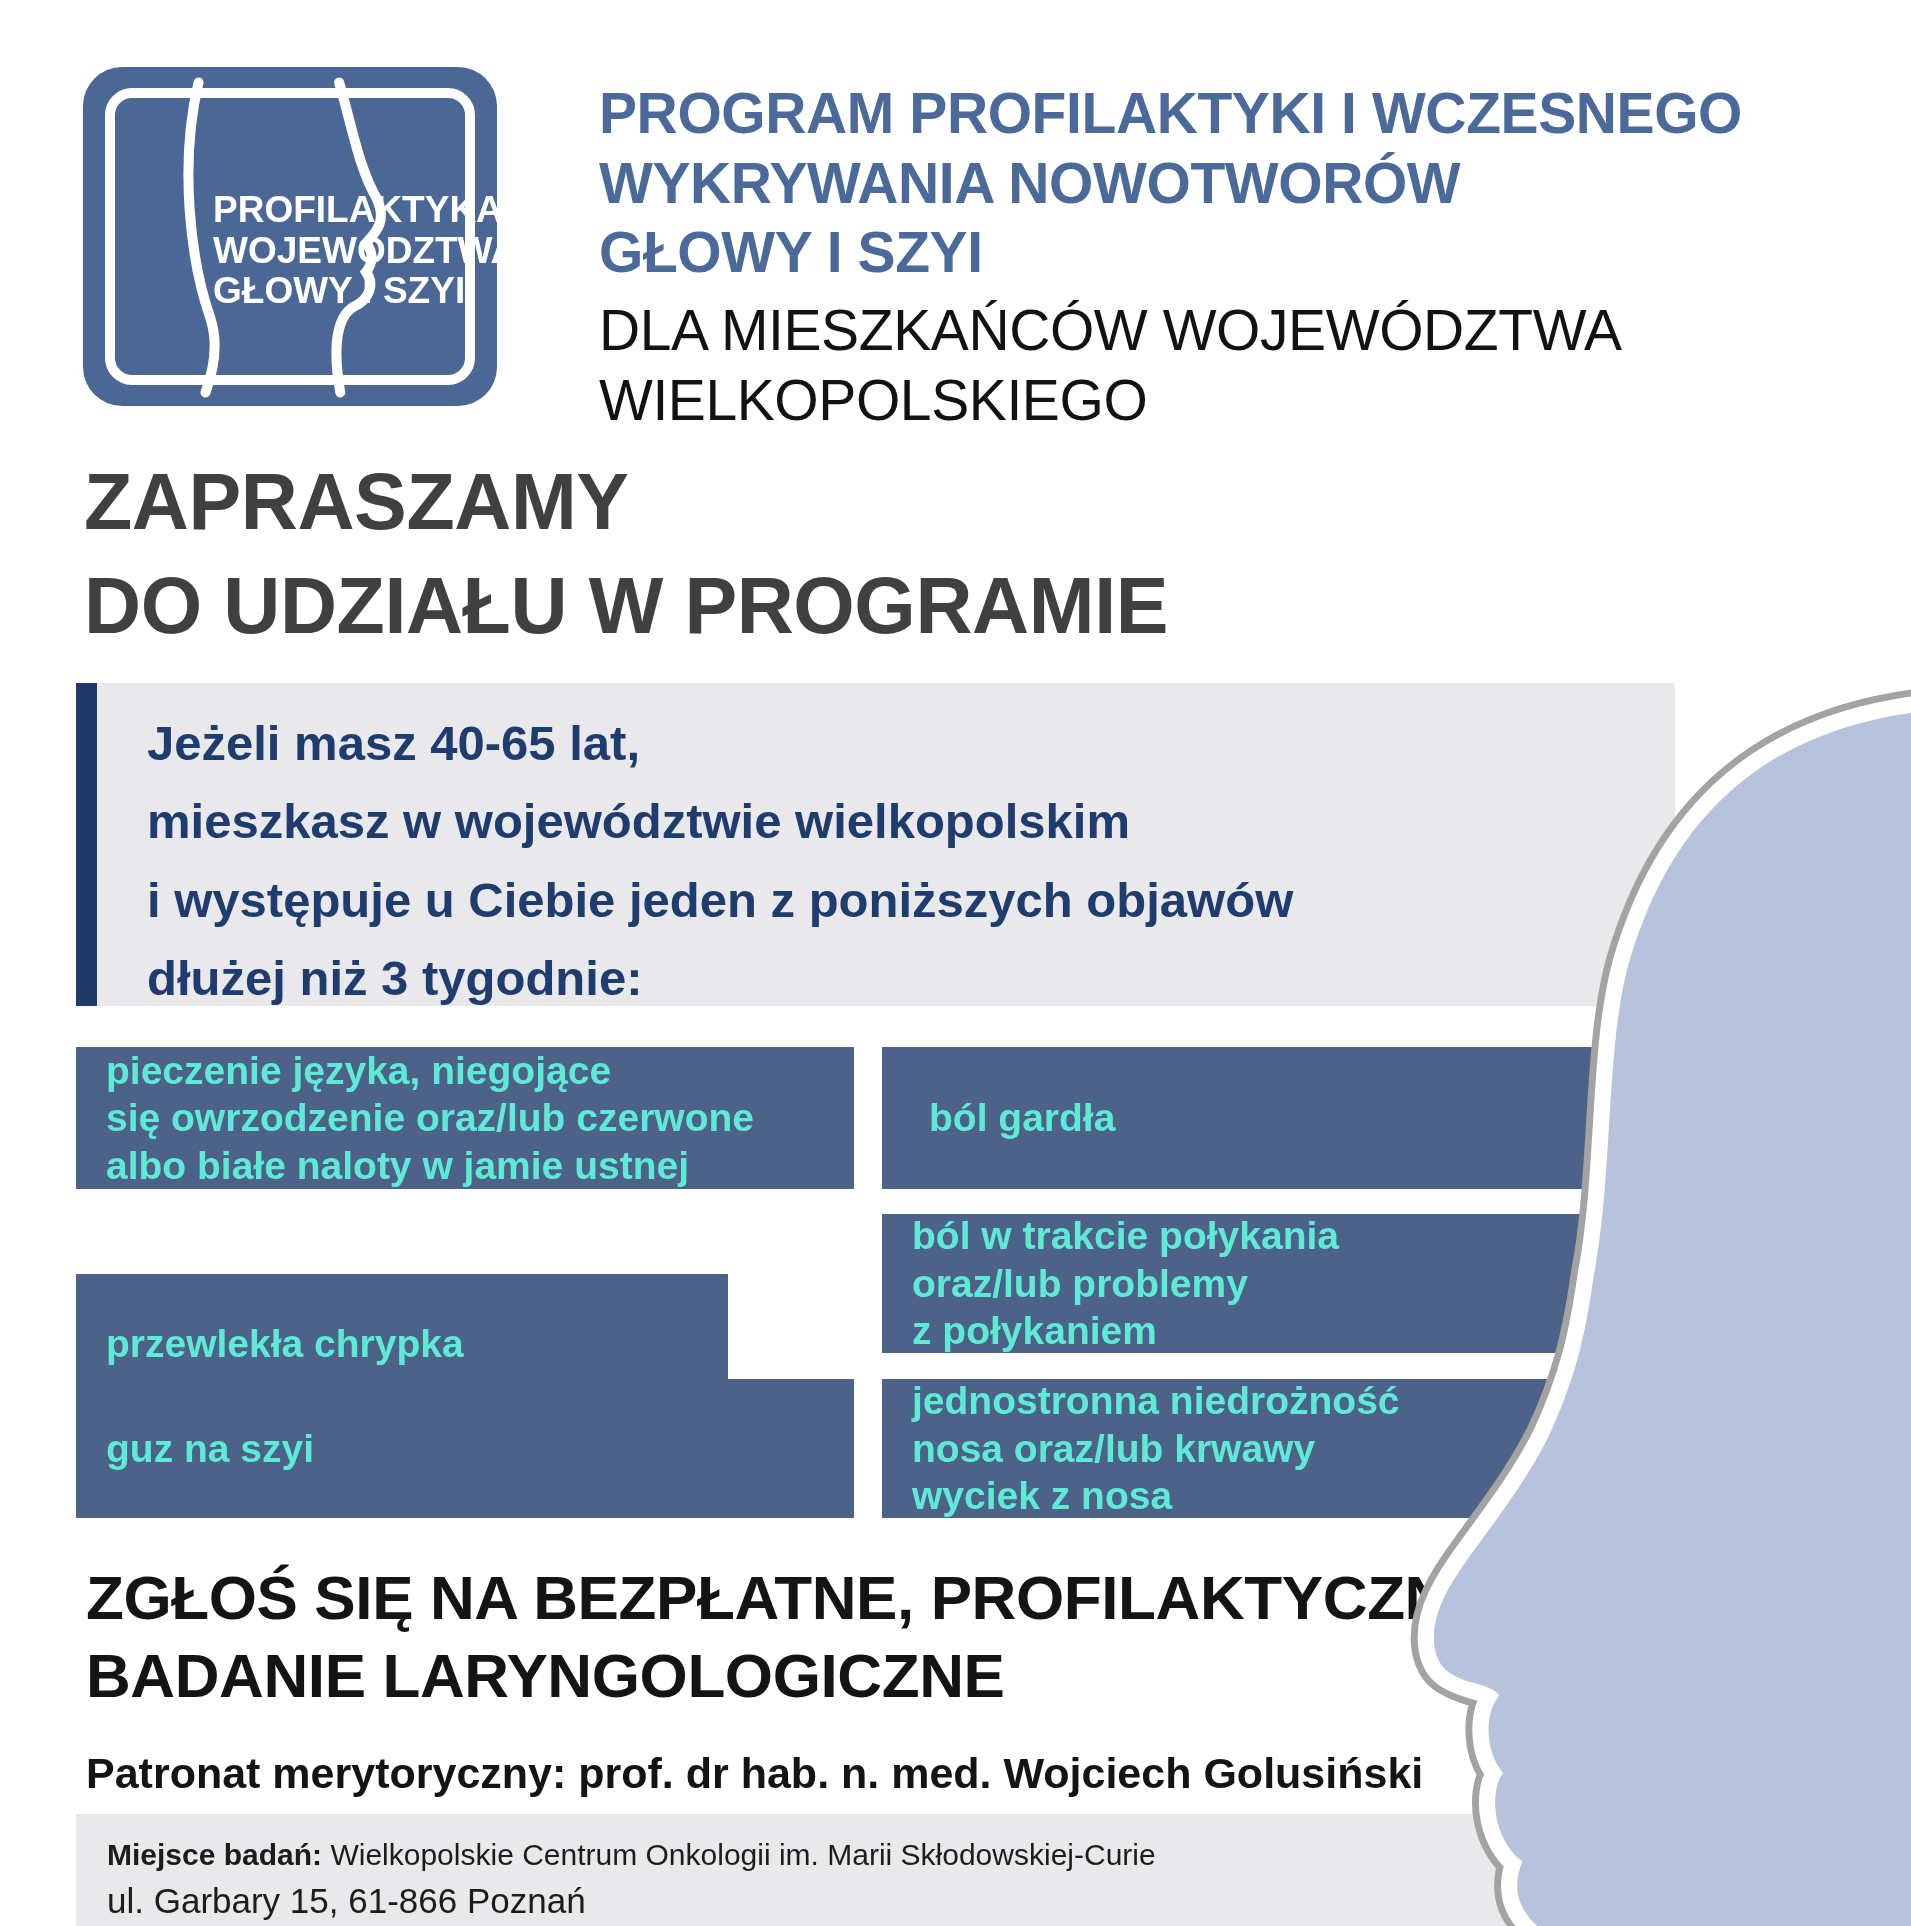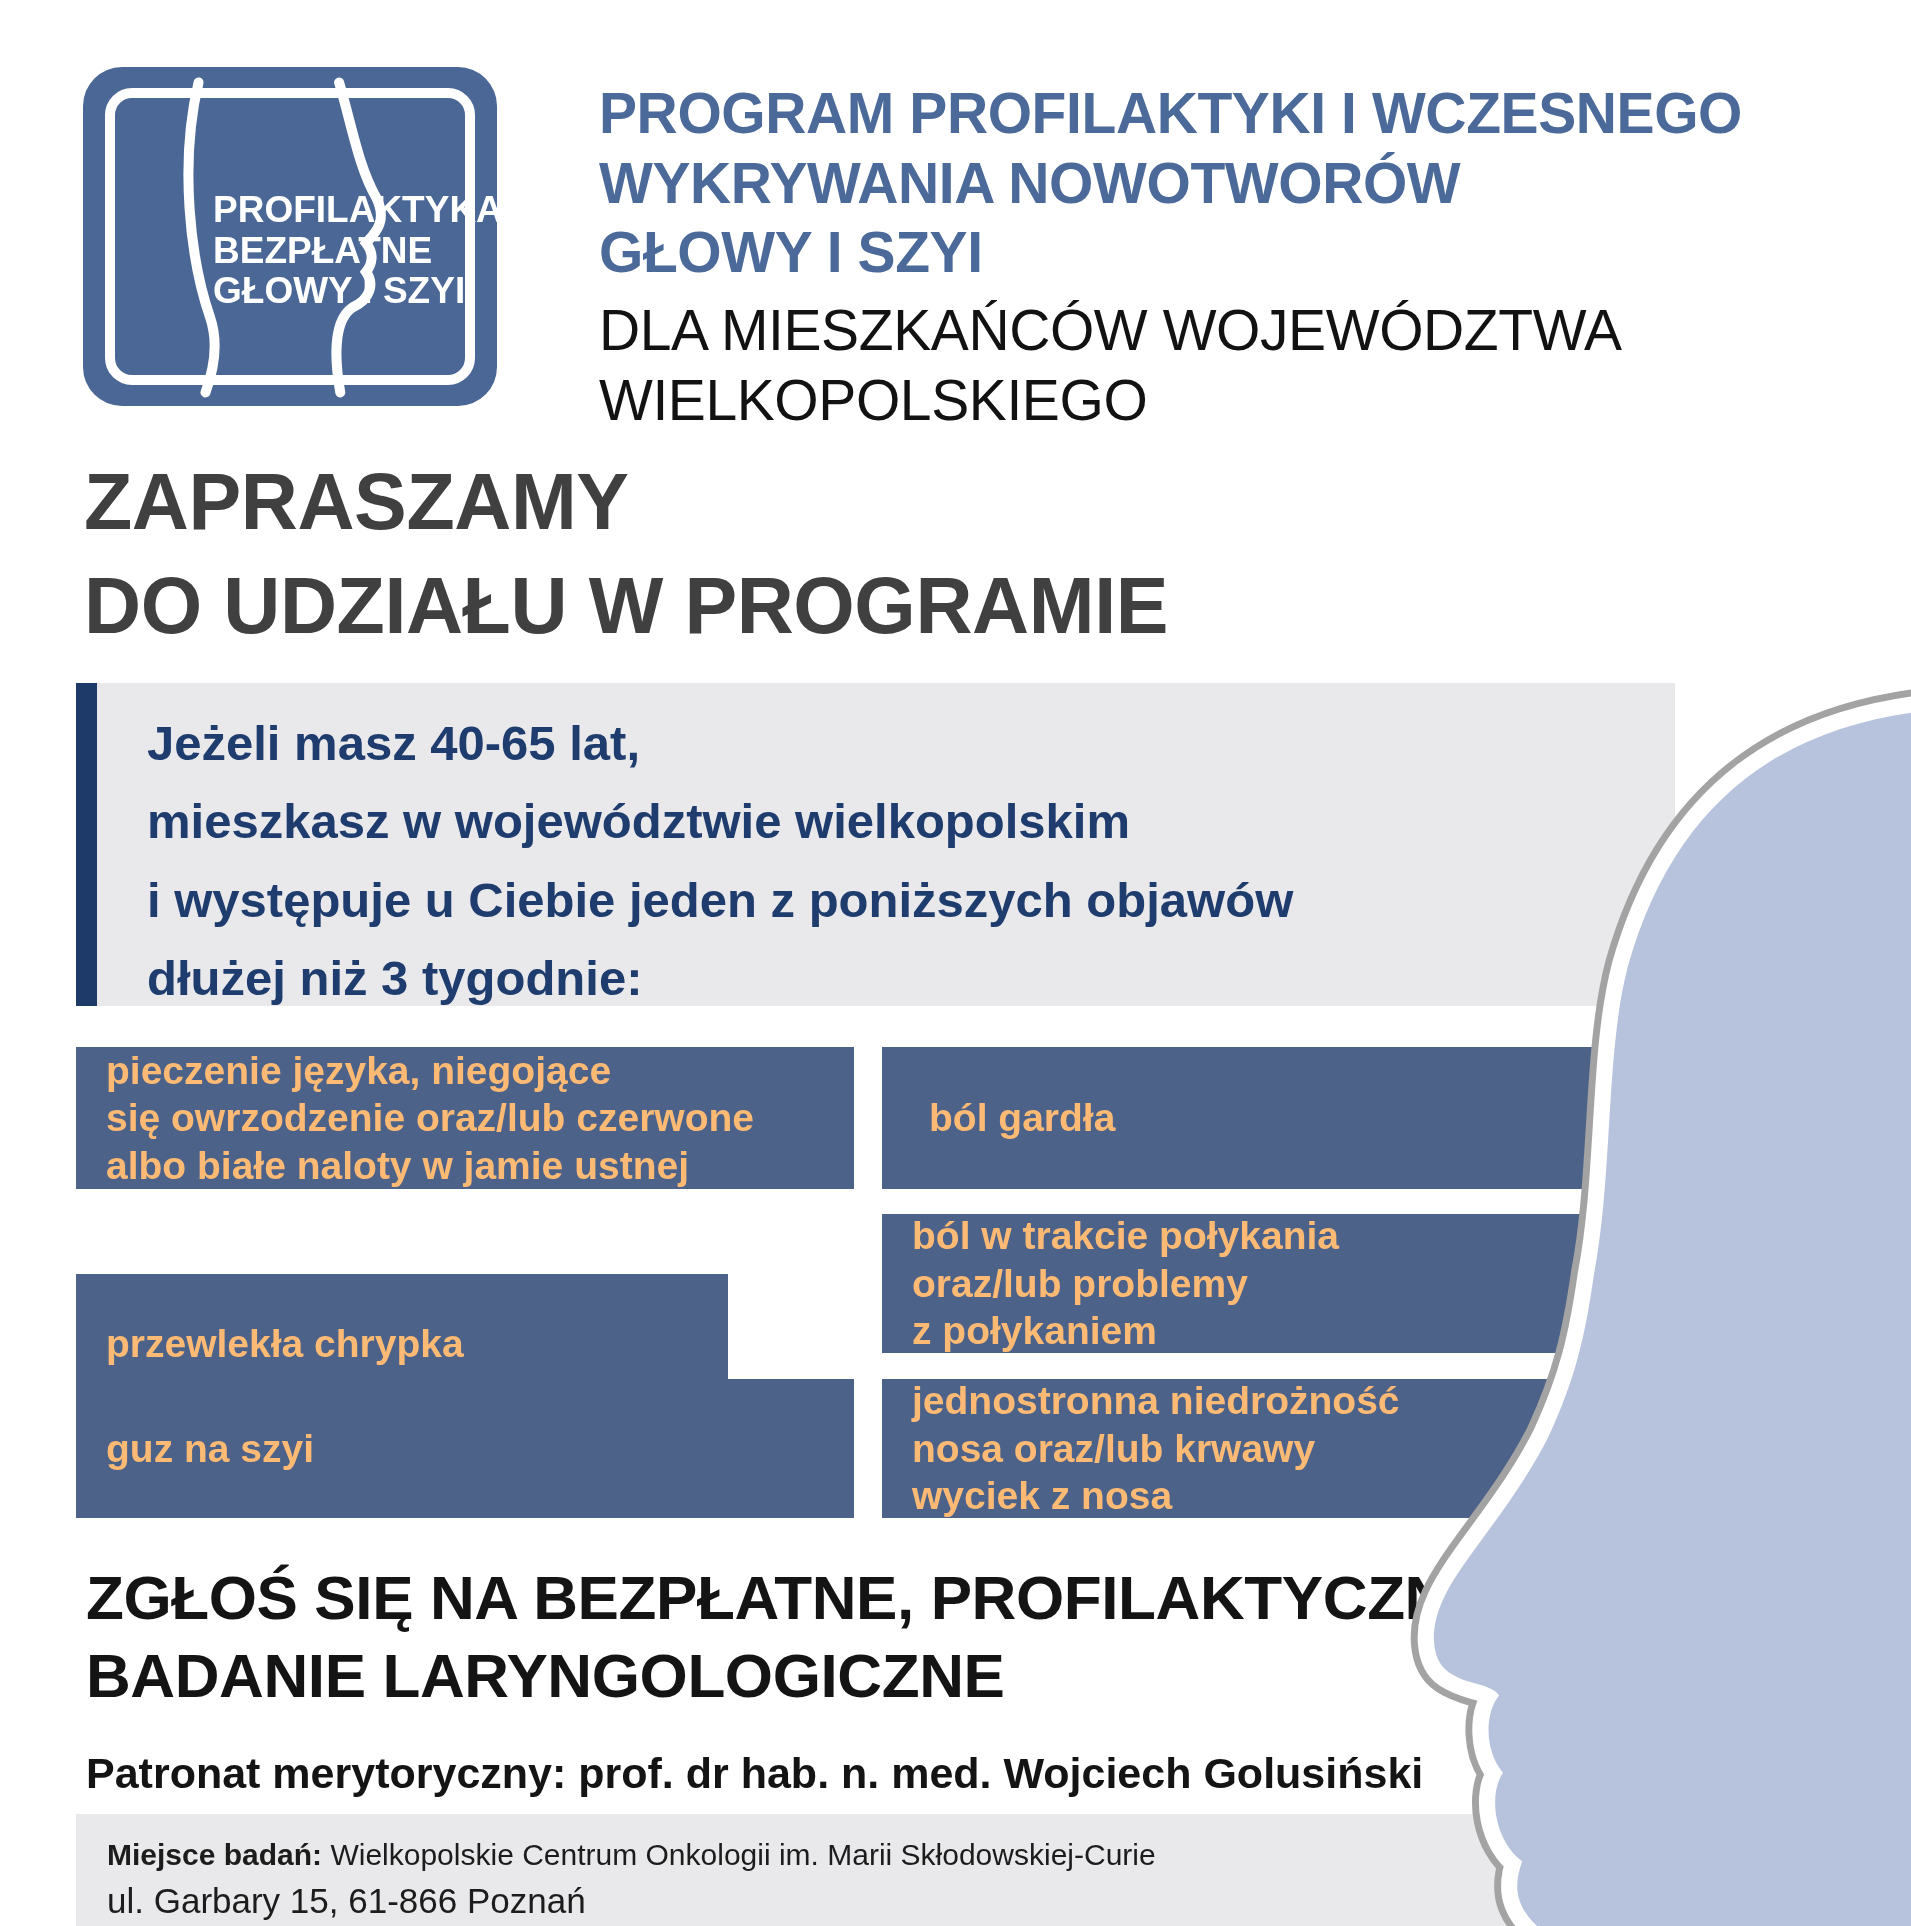--- a/index.html
+++ b/index.html
@@ -16,21 +16,21 @@
   .header-title{left:599px;top:79px;width:1294px;z-index:1;}
   .ht-blue{color:#4b6a99;font-weight:700;font-size:57px;line-height:1.22;letter-spacing:-0.4px;}
   .ht-black{color:#121212;font-weight:400;font-size:57px;line-height:1.22;letter-spacing:-0.4px;margin-top:8.5px;}
 
   .invite{left:84px;top:450px;color:#404040;font-weight:700;font-size:79px;line-height:1.32;letter-spacing:-0.4px;z-index:1;}
 
   .intro-box{left:76px;top:683px;width:1599px;height:323px;background:#e9e8ea;z-index:1;}
   .intro-bar{position:absolute;left:0;top:0;width:21px;height:100%;background:#1e3a69;}
   .intro-text{position:absolute;left:71px;top:21px;color:#1e3c6e;font-weight:700;font-size:49px;line-height:1.6;white-space:pre-line;}
 
-  .sym-box{background:#4d6289;color:#fdba74;font-weight:700;font-size:39px;line-height:1.22;
+  .sym-box{background:#4d6289;color:#5eead4;font-weight:700;font-size:39px;line-height:1.22;
            display:flex;align-items:center;z-index:1;}
   .sym-box .t{padding-left:30px;padding-right:15.4px;white-space:pre-line;}
 
   .cta{left:86px;top:1559px;color:#141414;font-weight:700;font-size:62px;line-height:1.26;letter-spacing:-0.4px;z-index:1;}
   .patron{left:86px;top:1749px;color:#141414;font-weight:700;font-size:43px;z-index:1;}
 
   .info-box{left:76px;top:1814px;width:1452px;height:193px;background:#e9e8ea;z-index:1;}
   .info-inner{position:absolute;left:31px;top:18.5px;right:31px;color:#1c1c1c;}
   .info-l1{font-size:30px;line-height:1.45;font-weight:400;}
   .info-l1 b{font-weight:700;}
@@ -44,21 +44,21 @@
 <div class="poster">
 
   <div class="abs logo-badge">
     <div class="logo-frame"></div>
     <svg viewBox="0 0 1075 880" width="414" height="339" style="position:absolute;left:0;top:0">
       <path d="M300 40 C250 250,278 500,330 650 C352 715,342 780,318 845" fill="none" stroke="#ffffff" stroke-width="26" stroke-linecap="round"></path>
       <path d="M665 40 C700 160,716 260,762 340 C792 402,757 432,735 457 C757 484,751 512,735 532 C757 562,747 602,700 624 C658 652,648 730,668 845" fill="none" stroke="#ffffff" stroke-width="26" stroke-linecap="round"></path>
     </svg>
     <div class="logo-text">
       <div>PROFILAKTYKA</div>
-      <div>BEZPŁATNE</div>
+      <div>WOJEWÓDZTWA</div>
       <div>GŁOWY I SZYI</div>
     </div>
   </div>
 
   <div class="abs header-title">
     <div class="ht-blue">PROGRAM PROFILAKTYKI I WCZESNEGO</div>
     <div class="ht-blue">WYKRYWANIA  NOWOTWORÓW</div>
     <div class="ht-blue">GŁOWY I SZYI</div>
     <div class="ht-black">
       <div>DLA MIESZKAŃCÓW WOJEWÓDZTWA</div>

